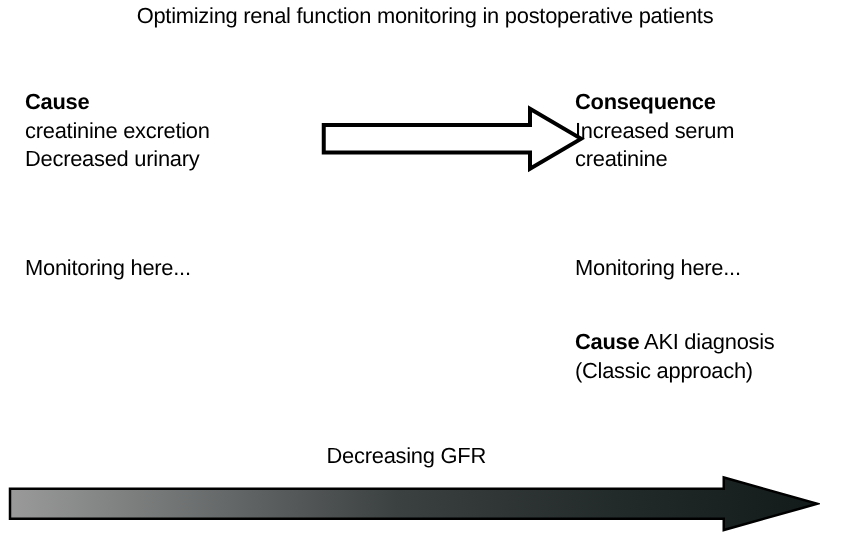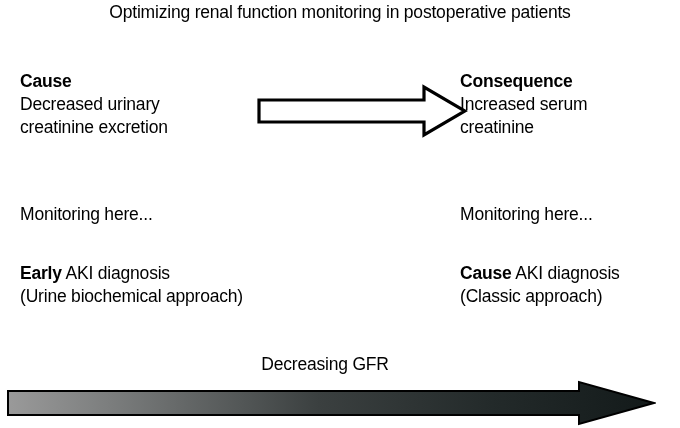--- a/index.html
+++ b/index.html
@@ -101,22 +101,22 @@
 </style>
 </head>
 <body>
 
 <div class="figure">
 
   <div class="fig-title">Optimizing renal function monitoring in postoperative patients</div>
 
   <div class="col col-left cause-block">
     <span class="heading-strong">Cause</span>
+    <span class="sub-line">creatinine excretion</span>
     <span class="sub-line">Decreased urinary</span>
-    <span class="sub-line">creatinine excretion</span>
   </div>
 
   <div class="col col-right consequence-block">
     <span class="heading-strong">Consequence</span>
     <span class="sub-line">Increased serum</span>
     <span class="sub-line">creatinine</span>
   </div>
 
   <div class="hollow-arrow">
     <svg viewBox="0 0 212 54" xmlns="http://www.w3.org/2000/svg" aria-hidden="true">
@@ -125,26 +125,20 @@
   </div>
 
   <div class="col col-left monitor-left">
     <span>Monitoring here...</span>
   </div>
 
   <div class="col col-right monitor-right">
     <span>Monitoring here...</span>
   </div>
 
-  <div class="col col-left diag-left">
-    <span class="diag-line1">
-      <span class="diag-emph">Early</span><span> AKI diagnosis</span>
-    </span>
-    <span class="diag-line2">(Urine biochemical approach)</span>
-  </div>
 
   <div class="col col-right diag-right">
     <span class="diag-line1">
       <span class="diag-emph">Cause</span><span> AKI diagnosis</span>
     </span>
     <span class="diag-line2">(Classic approach)</span>
   </div>
 
   <div class="gfr-label">Decreasing GFR</div>
 

